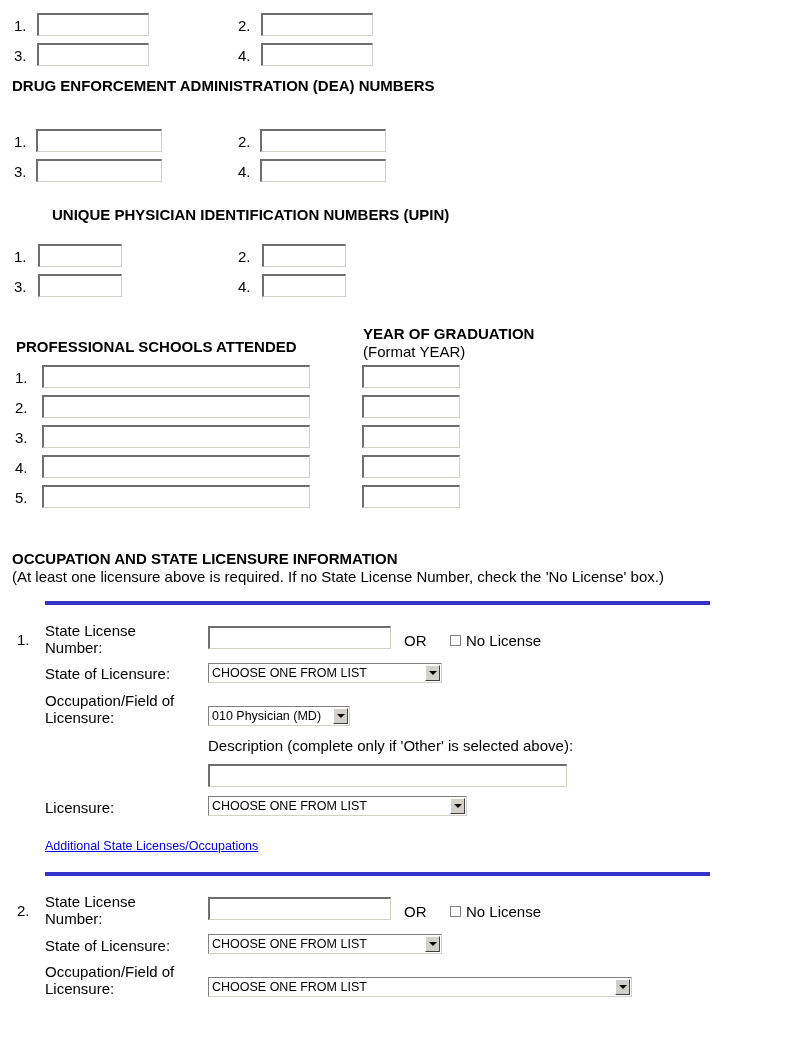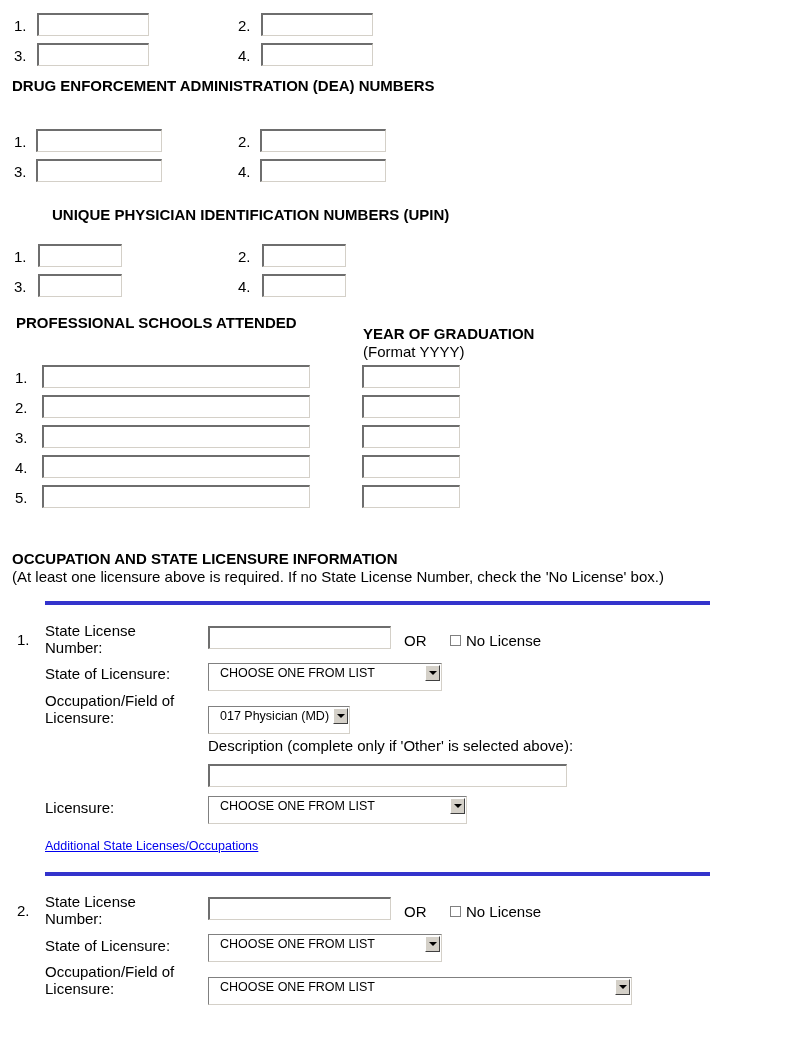--- a/index.html
+++ b/index.html
@@ -11,24 +11,24 @@
   .num { position: absolute; font-size: 15px; line-height: 18px; }
   .tb {
     position: absolute; height: 23px; background: #fff;
     border-top: 2px solid #6e6e6e; border-left: 2px solid #6e6e6e;
     border-right: 1px solid #d4d0c8; border-bottom: 1px solid #d4d0c8;
   }
   .heading { position: absolute; font-weight: bold; font-size: 15px; line-height: 18px; white-space: nowrap; }
   .sub { position: absolute; font-size: 15px; line-height: 18px; white-space: nowrap; }
   .label { position: absolute; font-size: 15px; line-height: 17px; }
   .select {
-    position: absolute; height: 28px; background: #fff;
+    position: absolute; height: 20px; background: #fff;
     border-top: 1px solid #808080; border-left: 1px solid #808080;
     border-right: 1px solid #d4d0c8; border-bottom: 1px solid #d4d0c8;
-    font-size: 12.5px; line-height: 18px; padding-left: 11px; white-space: nowrap; overflow: hidden;
+    font-size: 12.5px; line-height: 18px; padding-left: 3px; white-space: nowrap; overflow: hidden;
   }
   .select .arrow {
     position: absolute; right: 1px; top: 1px; width: 15px; height: 16px;
     background: #d4d0c8;
     border-top: 1px solid #ffffff; border-left: 1px solid #ffffff;
     border-right: 1px solid #404040; border-bottom: 1px solid #404040;
   }
   .select .arrow::after {
     content: ""; position: absolute; left: 3px; top: 5px;
     border-left: 4px solid transparent; border-right: 4px solid transparent; border-top: 4px solid #000;
@@ -72,23 +72,23 @@
   <div class="tb" style="left:38px;top:244px;width:84px;"></div>
   <span class="num" style="left:238px;top:248px;">2.</span>
   <div class="tb" style="left:262px;top:244px;width:84px;"></div>
   <span class="num" style="left:14px;top:278px;">3.</span>
   <div class="tb" style="left:38px;top:274px;width:84px;"></div>
   <span class="num" style="left:238px;top:278px;">4.</span>
   <div class="tb" style="left:262px;top:274px;width:84px;"></div>
 </div>
 
 <div>
-  <div class="heading" style="left:16px;top:314px;">PROFESSIONAL SCHOOLS ATTENDED</div>
+  <div class="heading" style="left:16px;top:338px;">PROFESSIONAL SCHOOLS ATTENDED</div>
   <div class="heading" style="left:363px;top:325px;">YEAR OF GRADUATION</div>
-  <div class="sub" style="left:363px;top:343px;">(Format YYYY)</div>
+  <div class="sub" style="left:363px;top:343px;">(Format YEAR)</div>
 
   <span class="num" style="left:15px;top:369px;">1.</span>
   <div class="tb" style="left:42px;top:365px;width:268px;"></div>
   <div class="tb" style="left:362px;top:365px;width:98px;"></div>
 
   <span class="num" style="left:15px;top:399px;">2.</span>
   <div class="tb" style="left:42px;top:395px;width:268px;"></div>
   <div class="tb" style="left:362px;top:395px;width:98px;"></div>
 
   <span class="num" style="left:15px;top:429px;">3.</span>
@@ -119,21 +119,21 @@
     <span class="label" style="left:466px;top:632px;">No License</span>
 
     <div class="label" style="left:45px;top:665px;">State of Licensure:</div>
     <div class="select" style="left:208px;top:663px;width:234px;">
       <span>CHOOSE ONE FROM LIST</span>
       <span class="arrow"></span>
     </div>
 
     <div class="label" style="left:45px;top:692px;width:150px;">Occupation/Field of Licensure:</div>
     <div class="select" style="left:208px;top:706px;width:142px;">
-      <span>017 Physician (MD)</span>
+      <span>010 Physician (MD)</span>
       <span class="arrow"></span>
     </div>
 
     <div class="label" style="left:208px;top:737px;white-space:nowrap;">Description (complete only if 'Other' is selected above):</div>
     <div class="tb" style="left:208px;top:764px;width:359px;"></div>
 
     <div class="label" style="left:45px;top:799px;">Licensure:</div>
     <div class="select" style="left:208px;top:796px;width:259px;">
       <span>CHOOSE ONE FROM LIST</span>
       <span class="arrow"></span>

